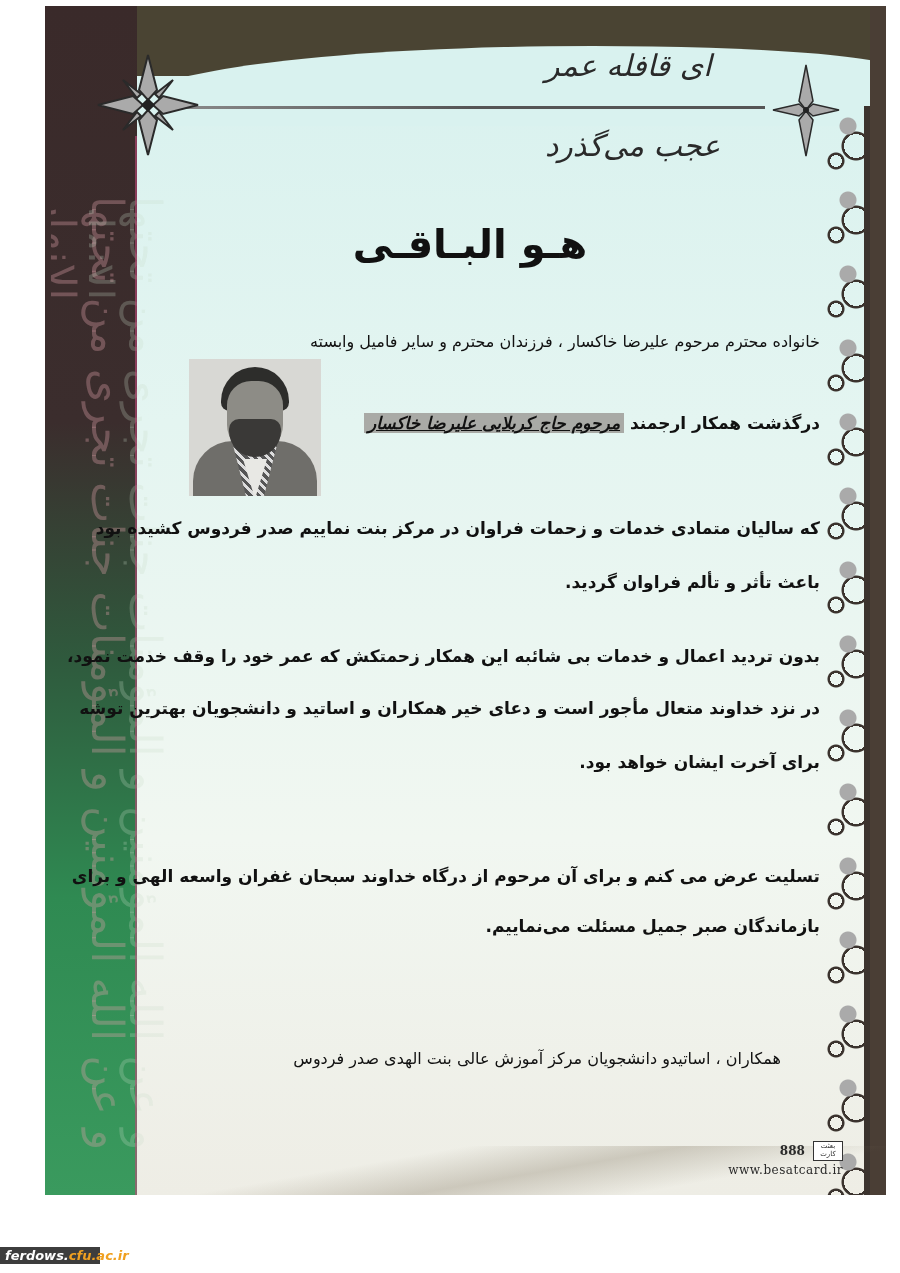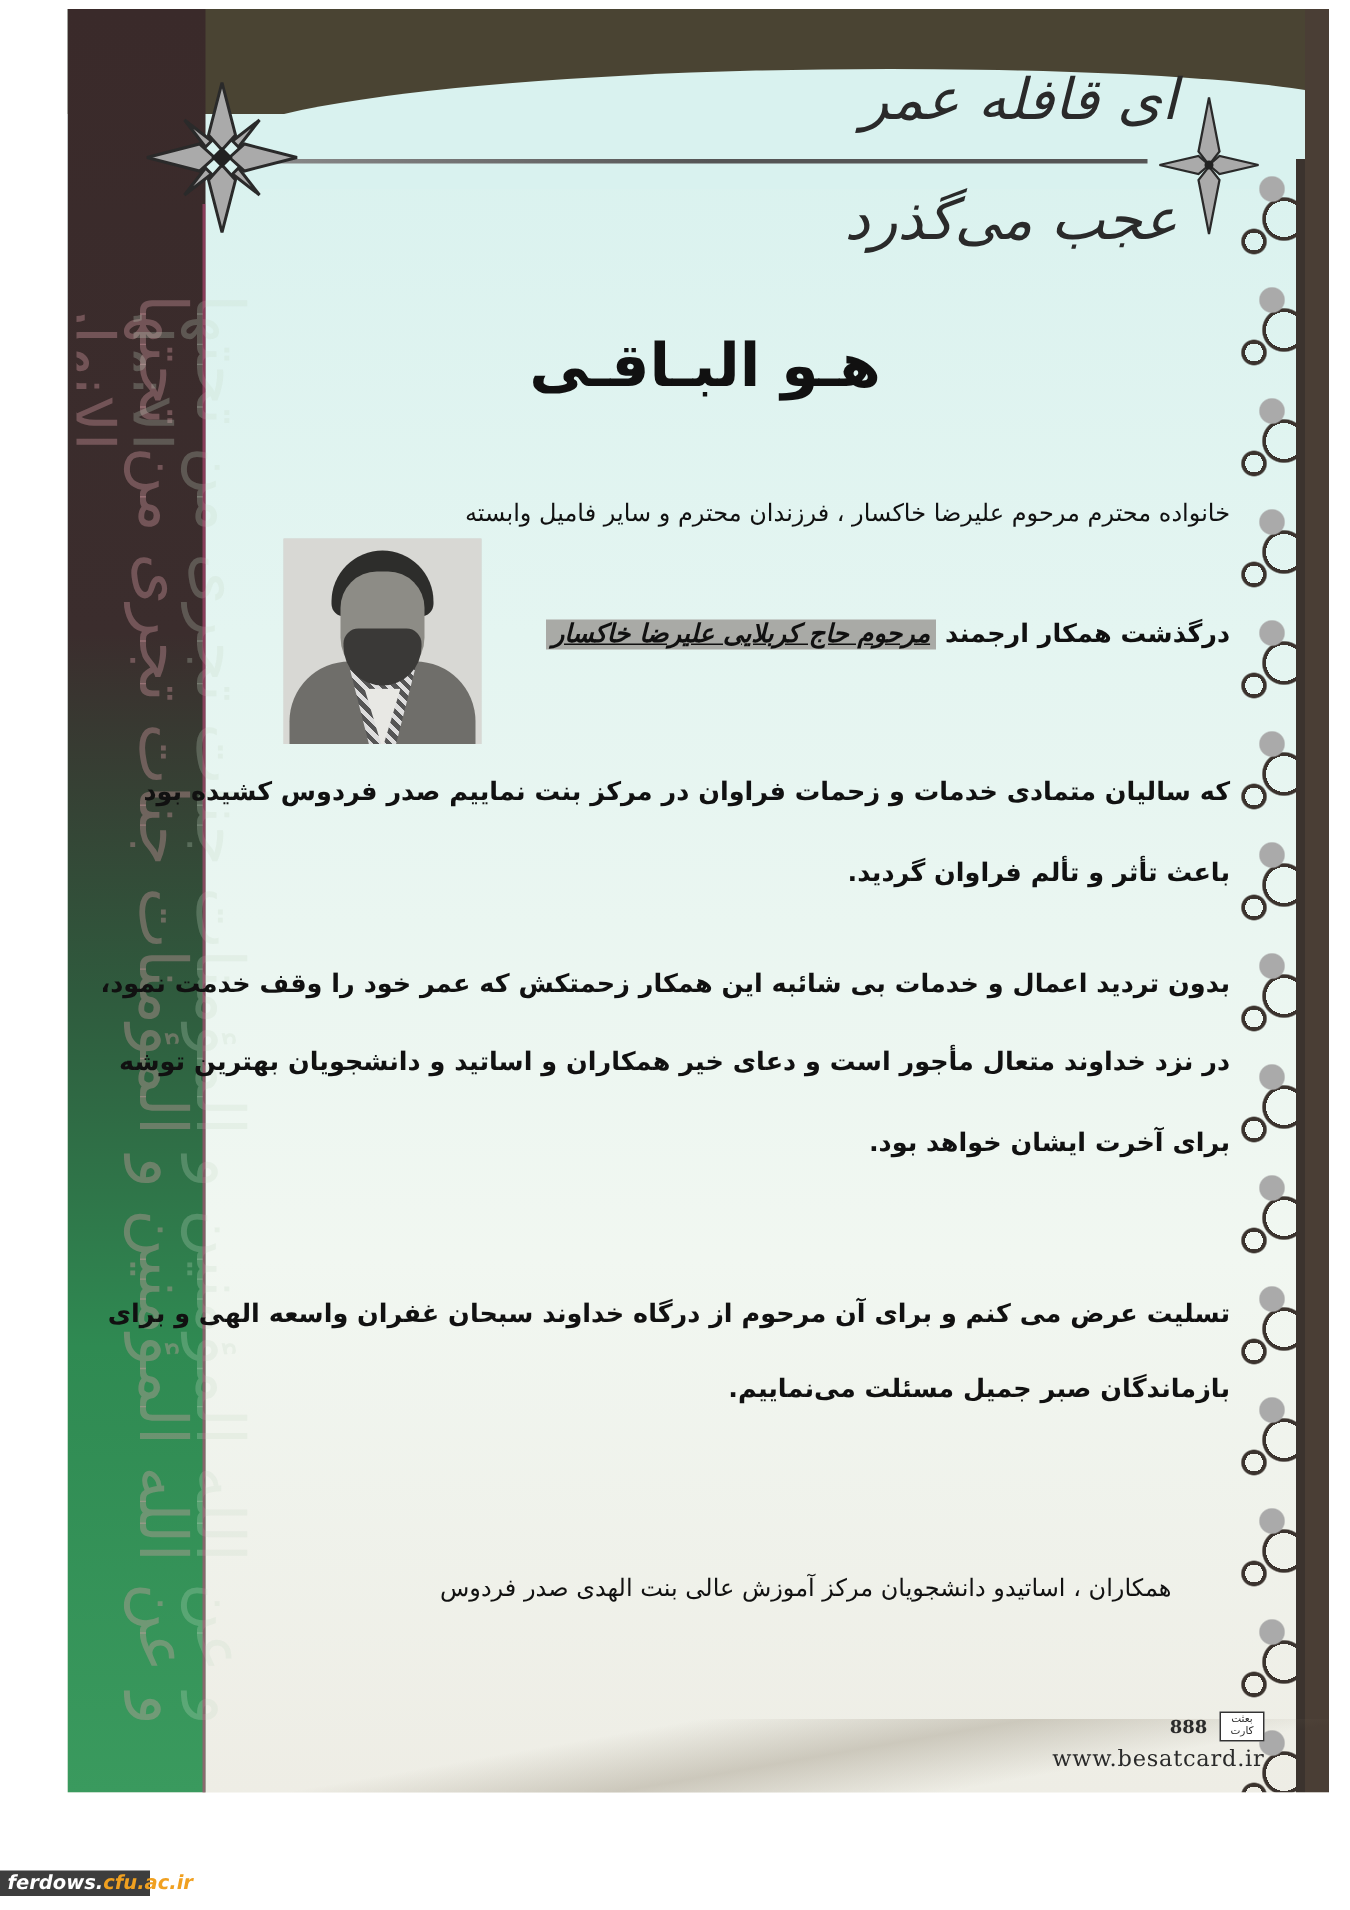--- a/index.html
+++ b/index.html
@@ -54,22 +54,22 @@
         radial-gradient(circle at 40px 40px, transparent 0 12px, #3b332e 12px 14px, transparent 15px);
       background-size: 48px 74px;
       background-repeat: repeat-y;
     }
     .top-rule {
       position: absolute; left: 140px; top: 100px; width: 580px; height: 3px;
       background: linear-gradient(90deg, #888 0%, #555 50%, #555 100%);
     }
     .top-slogan {
       position: absolute; left: 500px; top: 20px; width: 240px; height: 80px;
-      font-family: "DejaVu Serif", serif; font-size: 38px; color: #2a2a2a;
-      direction: rtl; text-align: right; line-height: 80px; font-style: italic;
+      font-family: "DejaVu Serif", serif; font-size: 30px; color: #2a2a2a;
+      direction: rtl; text-align: left; line-height: 80px; font-style: italic;
     }
     .rosette {
       position: absolute; width: 110px; height: 110px;
     }
     .rosette-left { left: 48px; top: 44px; }
     .rosette-right { left: 726px; top: 57px; width: 70px; height: 95px; }
 
     .content { position: absolute; left: 0; top: 0; width: 100%; height: 100%; direction: rtl; }
     .heading {
       position: absolute; left: 275px; top: 215px; width: 300px; text-align: center;
@@ -109,21 +109,21 @@
     .brand {
       position: absolute; left: 648px; top: 1134px; width: 150px; text-align: right;
       font-family: "DejaVu Serif", serif; color: #2a2a2a;
     }
     .brand .num { font-size: 12px; font-weight: bold; }
     .brand .logo {
       display: inline-block; width: 28px; height: 18px; border: 1px solid #333; background: #fff;
       font-size: 7px; text-align: center; line-height: 8px; vertical-align: middle; margin-left: 3px;
       direction: rtl;
     }
-    .brand .url { font-size: 15px; letter-spacing: .5px; display:block; margin-top: 2px; }
+    .brand .url { font-size: 12px; letter-spacing: .5px; display:block; margin-top: 2px; }
     .bottom-swoosh {
       position: absolute; left: 92px; top: 1140px; width: 760px; height: 60px;
       background: linear-gradient(170deg, transparent 30%, rgba(140,130,110,0.35) 50%, transparent 70%);
     }
     .watermark {
       position: absolute; left: 0; top: 1247px; width: 100px; height: 17px; background: #3d3d3d;
       font-family: "DejaVu Sans", sans-serif; font-size: 13px; font-style: italic; font-weight: bold;
       line-height: 17px; padding-left: 5px; box-sizing: border-box; color: #fff;
     }
     .watermark .host { color: #fff; }

